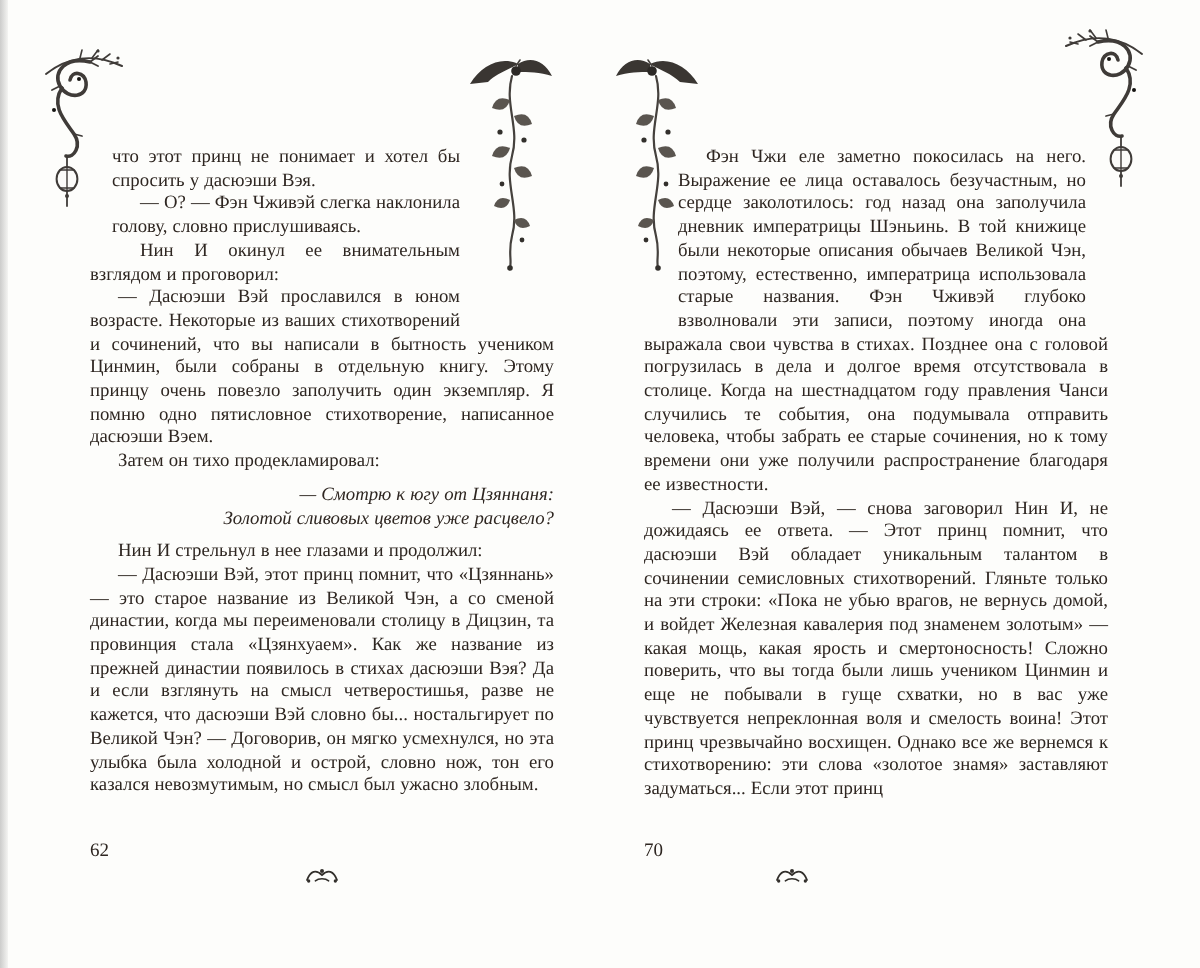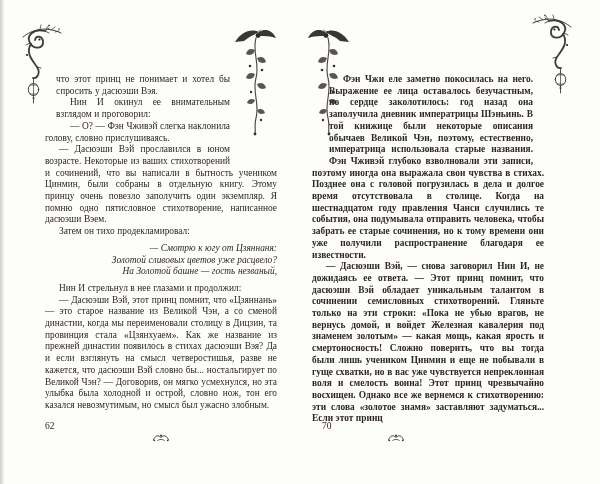--- a/index.html
+++ b/index.html
@@ -11,21 +11,21 @@
   }
   .edge-shadow{position:absolute;left:0;top:0;width:4px;height:484px;
     background:linear-gradient(to right,#cccccb,#f4f4f2);}
   
   .page-text{
     position:absolute;top:54px;width:232px;
     font-size:9.4px;line-height:11.7px;text-align:justify;
     hyphens:auto;-webkit-hyphens:auto;word-spacing:0.2px;margin-top:20px;
   }
   #page-left-text{left:45px;}
-  #page-right-text{left:312px;font-weight:bold;}
+  #page-right-text{left:322px;}
   .page-text p{margin:0;text-indent:14px;}
   .page-text p.noindent{text-indent:0;}
   .spacer{display:block;}
   .sp-fl{float:left;}
   .sp-fr{float:right;}
   .poem{font-style:italic;margin:5px 0 5px 26px;text-align:right;}
   .poem div{white-space:nowrap;}
   
   .page-foot{position:absolute;top:421px;font-size:9.5px;color:#2e2621;}
   #foot-left{left:45px;width:232px;}
@@ -107,28 +107,27 @@
     <use href="#sym-floral"></use>
   </svg>
 <svg id="orn-dragon-right" class="orn" viewBox="0 0 46 86">
     <use href="#sym-dragon"></use>
   </svg>
 
 <section id="page-left-text" class="page-text">
   <span class="spacer sp-fl" style="width:11px;height:48px"></span>
   <span class="spacer sp-fr" style="width:47px;height:86px"></span>
   <p class="noindent">что этот принц не понимает и хотел бы спросить у дасюэши Вэя.</p>
+  <p>— О? — Фэн Чживэй слегка наклонила голову, словно прислушиваясь.</p>
   <p>Нин И окинул ее внимательным взглядом и проговорил:</p>
-  <p>— О? — Фэн Чживэй слегка наклонила голову, словно прислушиваясь.</p>
   <p>— Дасюэши Вэй прославился в юном возрасте. Некоторые из ваших стихотворений и сочинений, что вы написали в бытность учеником Цинмин, были собраны в отдельную книгу. Этому принцу очень повезло заполучить один экземпляр. Я помню одно пятисловное стихотворение, написанное дасюэши Вэем.</p>
   <p>Затем он тихо продекламировал:</p>
   <div class="poem">
     <div>— Смотрю к югу от Цзяннаня:</div>
     <div>Золотой сливовых цветов уже расцвело?</div>
-    <div>На Золотой башне — гость незваный,</div>
   </div>
   <p>Нин И стрельнул в нее глазами и продолжил:</p>
   <p>— Дасюэши Вэй, этот принц помнит, что «Цзяннань» — это старое название из Великой Чэн, а со сменой династии, когда мы переименовали столицу в Дицзин, та провинция стала «Цзянхуаем». Как же название из прежней династии появилось в стихах дасюэши Вэя? Да и если взглянуть на смысл четверостишья, разве не кажется, что дасюэши Вэй словно бы... ностальгирует по Великой Чэн? — Договорив, он мягко усмехнулся, но эта улыбка была холодной и острой, словно нож, тон его казался невозмутимым, но смысл был ужасно злобным.</p>
 </section>
 
 <section id="page-right-text" class="page-text">
   <span class="spacer sp-fl" style="width:17px;height:86px"></span>
   <span class="spacer sp-fr" style="width:11px;height:86px"></span>
   <p>Фэн Чжи еле заметно покосилась на него. Выражение ее лица оставалось безучастным, но сердце заколотилось: год назад она заполучила дневник императрицы Шэньинь. В той книжице были некоторые описания обычаев Великой Чэн, поэтому, естественно, императрица использовала старые названия. Фэн Чживэй глубоко взволновали эти записи, поэтому иногда она выражала свои чувства в стихах. Позднее она с головой погрузилась в дела и долгое время отсутствовала в столице. Когда на шестнадцатом году правления Чанси случились те события, она подумывала отправить человека, чтобы забрать ее старые сочинения, но к тому времени они уже получили распространение благодаря ее известности.</p>
   <p>— Дасюэши Вэй, — снова заговорил Нин И, не дожидаясь ее ответа. — Этот принц помнит, что дасюэши Вэй обладает уникальным талантом в сочинении семисловных стихотворений. Гляньте только на эти строки: «Пока не убью врагов, не вернусь домой, и войдет Железная кавалерия под знаменем золотым» — какая мощь, какая ярость и смертоносность! Сложно поверить, что вы тогда были лишь учеником Цинмин и еще не побывали в гуще схватки, но в вас уже чувствуется непреклонная воля и смелость воина! Этот принц чрезвычайно восхищен. Однако все же вернемся к стихотворению: эти слова «золотое знамя» заставляют задуматься... Если этот принц</p>

